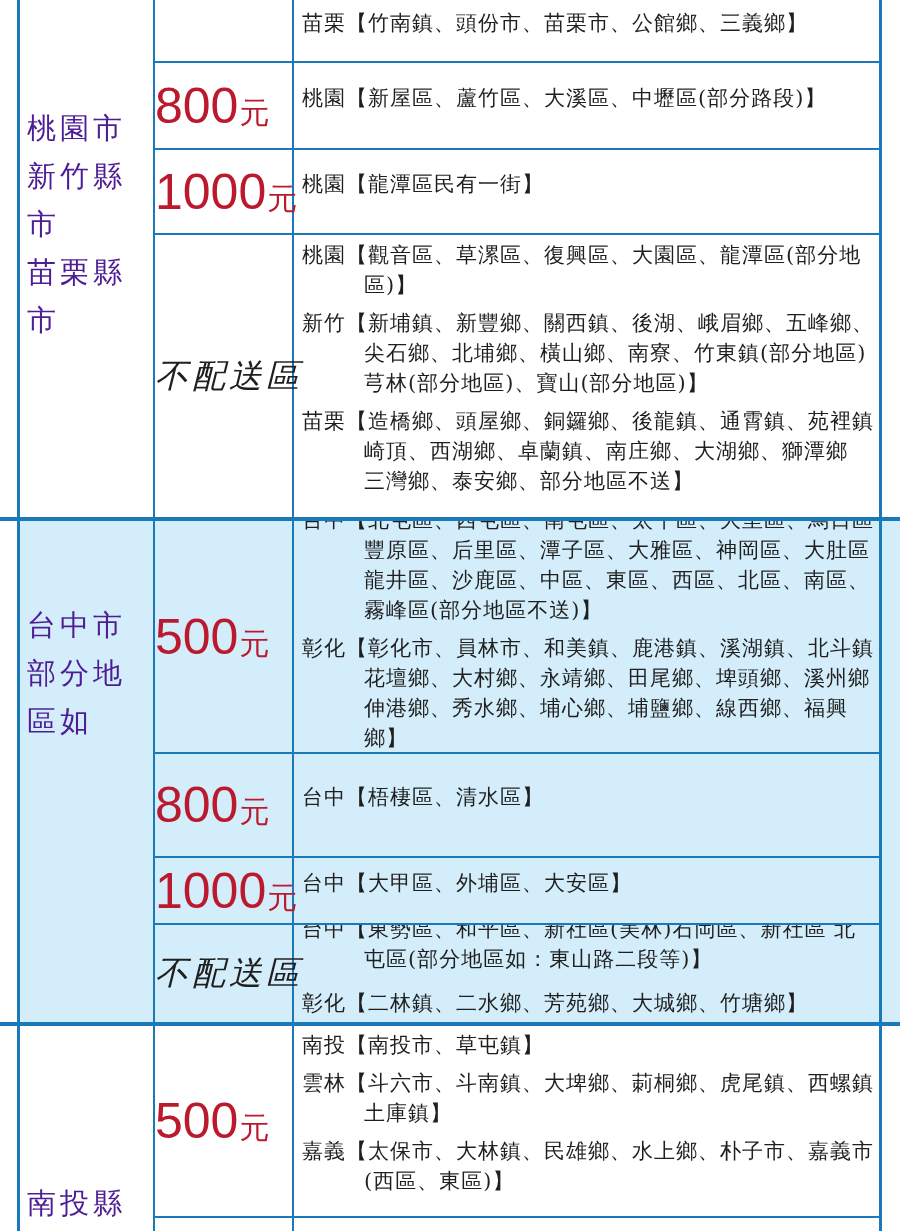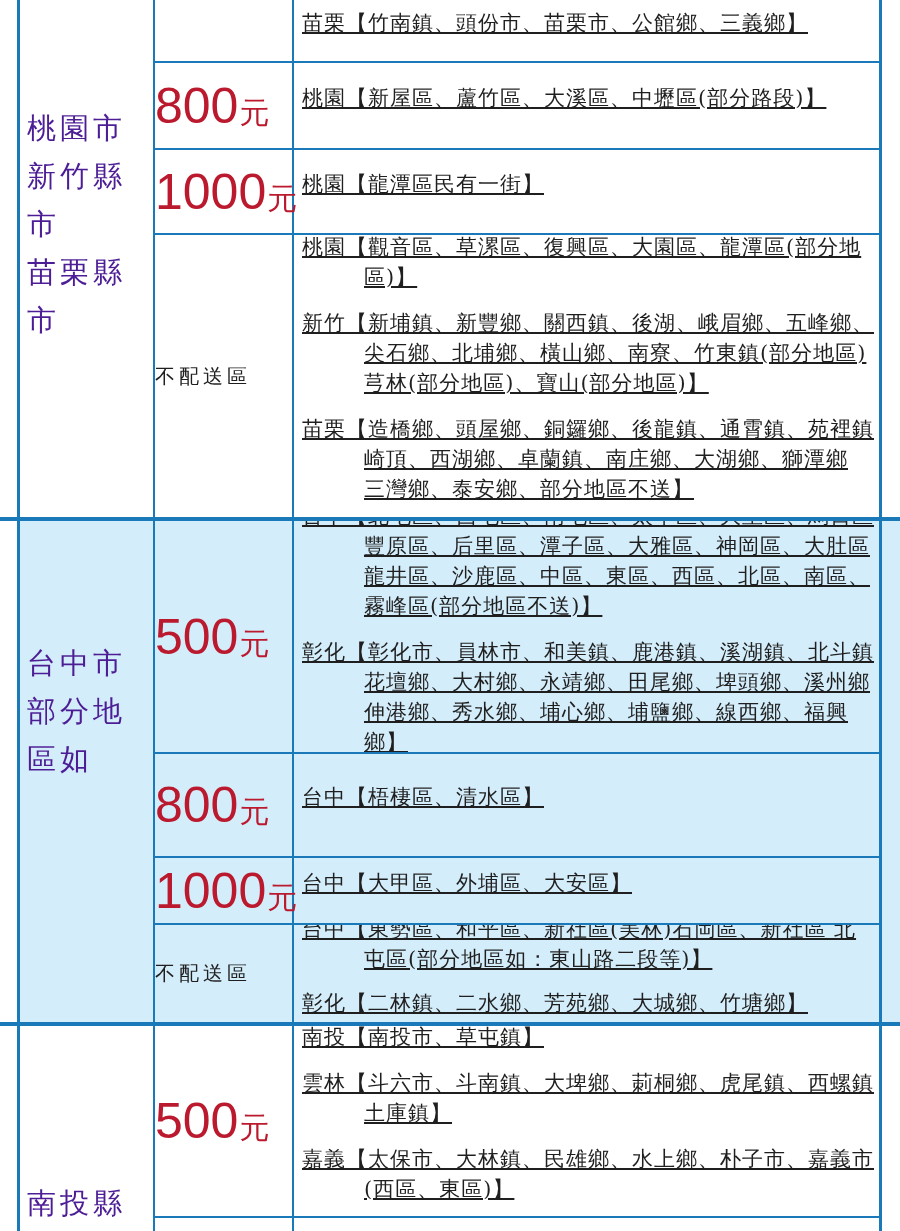--- a/index.html
+++ b/index.html
@@ -28,21 +28,21 @@
   
   .region-cell{
     width:135px;flex:0 0 135px;
     border-right:2px solid #1a7ab9;
     box-sizing:border-box;
     padding-left:7px;
     font-size:29px;line-height:48px;letter-spacing:4px;
     color:#4c1d95;
   }
   .sec1 .region-cell{padding-top:104px;}
-  .sec2 .region-cell{padding-top:118px;}
+  .sec2 .region-cell{padding-top:80px;}
   .sec3 .region-cell{padding-top:153px;}
   
   .rows{flex:1 1 auto;display:flex;flex-direction:column;}
   .row{display:flex;box-sizing:border-box;border-top:2px solid #1a7ab9;}
   .row:first-child{border-top:none;}
   
   .price-cell{
     width:139px;flex:0 0 139px;
     border-right:2px solid #1a7ab9;
     box-sizing:border-box;
@@ -51,37 +51,36 @@
   }
   .price-wrap{display:flex;align-items:baseline;white-space:nowrap;}
   .price-big{
     font-family:"Liberation Sans", sans-serif;
     font-size:50px;color:#bb1a2e;line-height:1;
   }
   .price-unit{
     font-size:30px;color:#bb1a2e;line-height:1;margin-left:1px;
   }
   .price-plain{
-    font-size:20px;color:#1f1f1f;letter-spacing:4px;white-space:nowrap;
+    font-size:33px;color:#1f1f1f;letter-spacing:4px;white-space:nowrap;font-style:italic;
   }
   
   .content-cell{
     flex:1 1 auto;
     box-sizing:border-box;
     padding:4px 4px 20px 8px;
     display:flex;flex-direction:column;justify-content:center;
     overflow:hidden;
-    text-decoration:underline;
   }
   .para{
     margin:0;
     font-size:21px;line-height:30px;letter-spacing:1px;
     padding-left:62px;text-indent:-62px;
   }
-  .para + .para{margin-top:16px;}
+  .para + .para{margin-top:8px;}
   .rows .compact .para + .para{margin-top:14px;}
 </style>
 </head>
 <body>
 
 <div class="page">
 
   <div class="sec sec1">
     <div class="sec-inner">
       <div class="region-cell">

